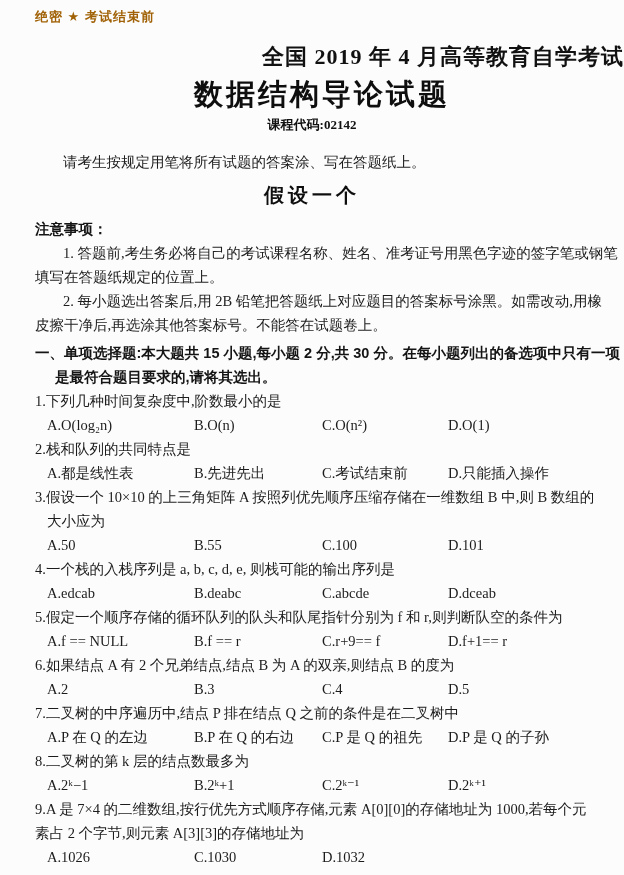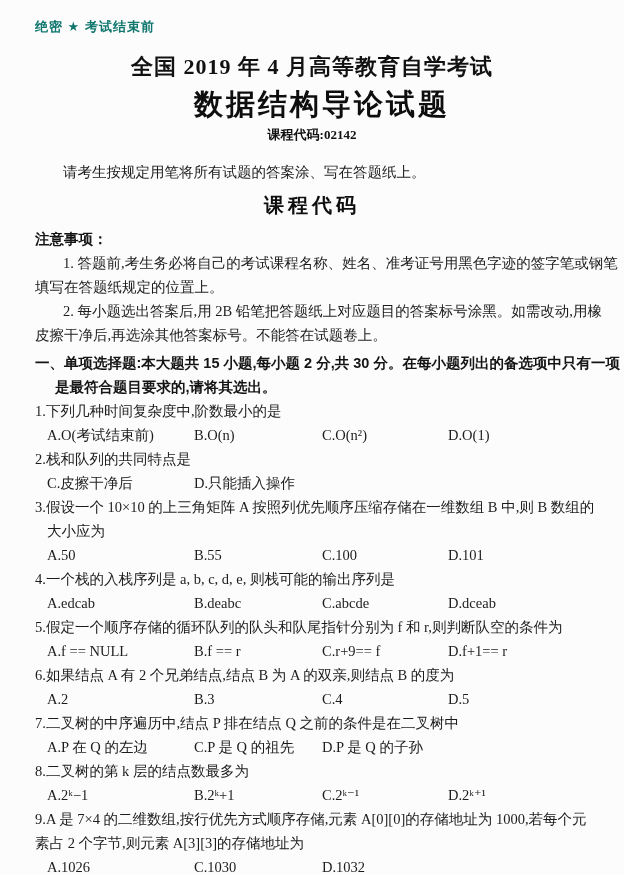--- a/index.html
+++ b/index.html
@@ -9,26 +9,26 @@
   }
   *{box-sizing:border-box;}
   html,body{margin:0;padding:0;background:#fcfcfc;}
   .page{
     width:624px;height:875px;overflow:hidden;
     background:#fcfcfc;color:var(--ink);
     font-family:var(--serif);
     position:relative;
   }
   .security{
-    padding-top:18px;margin-left:35px;
-    font-family:var(--sans);font-weight:700;font-size:13px;color:#0f766e;
+    padding-top:8px;margin-left:35px;
+    font-family:var(--sans);font-weight:700;font-size:13px;color:#a16207;
     letter-spacing:1px;
   }
   .exam-title{
-    margin-top:16px;text-align:center;
+    margin-top:16px;text-align:right;
     font-family:var(--serif);font-weight:600;font-size:22px;color:#111;
     letter-spacing:1px;line-height:30px;
   }
   .paper-title{
     margin-top:3px;text-align:center;
     font-family:var(--sans);font-weight:700;font-size:29px;color:#0e0e0e;
     letter-spacing:3px;line-height:38px;padding-left:20px;
   }
   .course-code{
     text-align:center;
@@ -65,49 +65,51 @@
 <div class="page">
 
   <div class="security">绝密 ★ 考试结束前</div>
 
   <div class="exam-title">全国 2019 年 4 月高等教育自学考试</div>
   <div class="paper-title">数据结构导论试题</div>
   <div class="course-code">课程代码:02142</div>
 
   <div class="answer-note">请考生按规定用笔将所有试题的答案涂、写在答题纸上。</div>
 
-  <div class="part-title">课程代码</div>
+  <div class="part-title">假设一个</div>
 
   <div class="rhythm">
     <div class="line bold ml35">注意事项：</div>
     <div class="line ml63">1. 答题前,考生务必将自己的考试课程名称、姓名、准考证号用黑色字迹的签字笔或钢笔</div>
     <div class="line ml35">填写在答题纸规定的位置上。</div>
     <div class="line ml63">2. 每小题选出答案后,用 2B 铅笔把答题纸上对应题目的答案标号涂黑。如需改动,用橡</div>
     <div class="line ml35">皮擦干净后,再选涂其他答案标号。不能答在试题卷上。</div>
 
     <div class="line bold ml35 sec-heading">一、单项选择题:本大题共 15 小题,每小题 2 分,共 30 分。在每小题列出的备选项中只有一项</div>
     <div class="line bold ml55">是最符合题目要求的,请将其选出。</div>
 
     <div>
   <div class="question">
     <div class="line ml35">1.下列几种时间复杂度中,阶数最小的是</div>
 
     <div class="line opts">
-      <span>A.O(考试结束前)</span>
+      <span>A.O(log₂n)</span>
       <span>B.O(n)</span>
       <span>C.O(n²)</span>
       <span>D.O(1)</span>
     </div>
   </div>
 
   <div class="question">
     <div class="line ml35">2.栈和队列的共同特点是</div>
 
     <div class="line opts">
-      <span>C.皮擦干净后</span>
+      <span>A.都是线性表</span>
+      <span>B.先进先出</span>
+      <span>C.考试结束前</span>
       <span>D.只能插入操作</span>
     </div>
   </div>
 
   <div class="question">
     <div class="line ml35">3.假设一个 10×10 的上三角矩阵 A 按照列优先顺序压缩存储在一维数组 B 中,则 B 数组的</div>
     <div class="line ml47">大小应为</div>
     <div class="line opts">
       <span>A.50</span>
       <span>B.55</span>
@@ -147,20 +149,21 @@
       <span>C.4</span>
       <span>D.5</span>
     </div>
   </div>
 
   <div class="question">
     <div class="line ml35">7.二叉树的中序遍历中,结点 P 排在结点 Q 之前的条件是在二叉树中</div>
 
     <div class="line opts">
       <span>A.P 在 Q 的左边</span>
+      <span>B.P 在 Q 的右边</span>
       <span>C.P 是 Q 的祖先</span>
       <span>D.P 是 Q 的子孙</span>
     </div>
   </div>
 
   <div class="question">
     <div class="line ml35">8.二叉树的第 k 层的结点数最多为</div>
 
     <div class="line opts">
       <span>A.2ᵏ−1</span>

